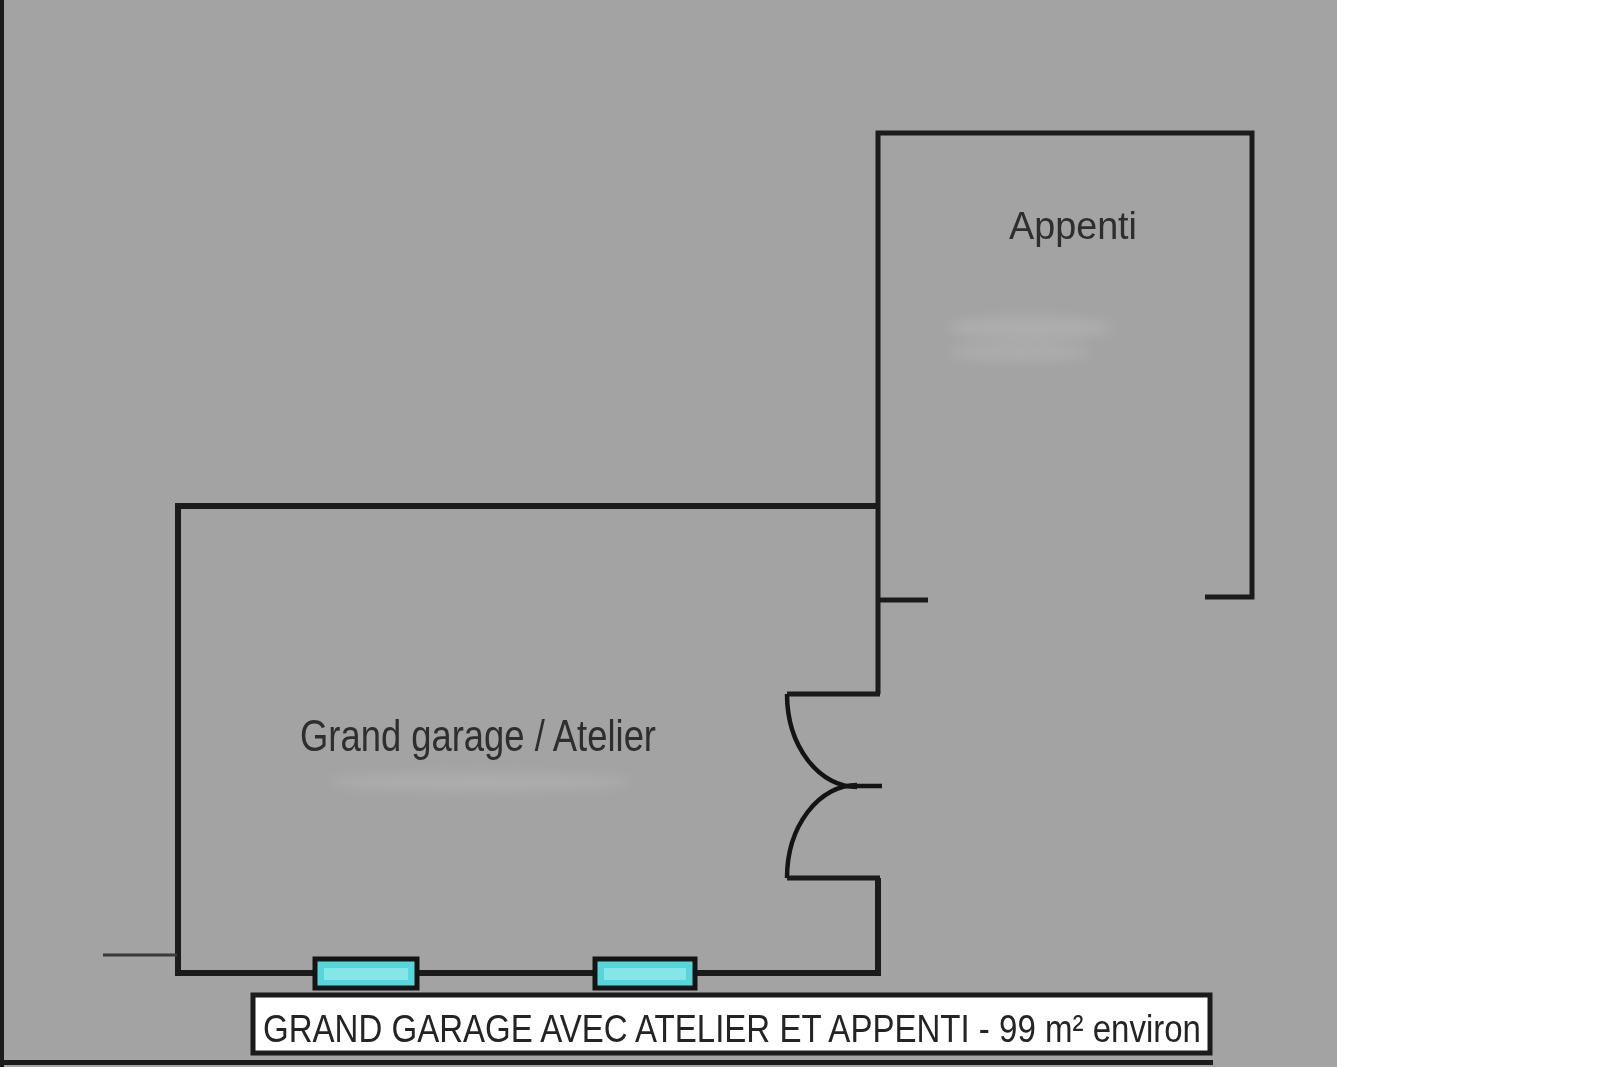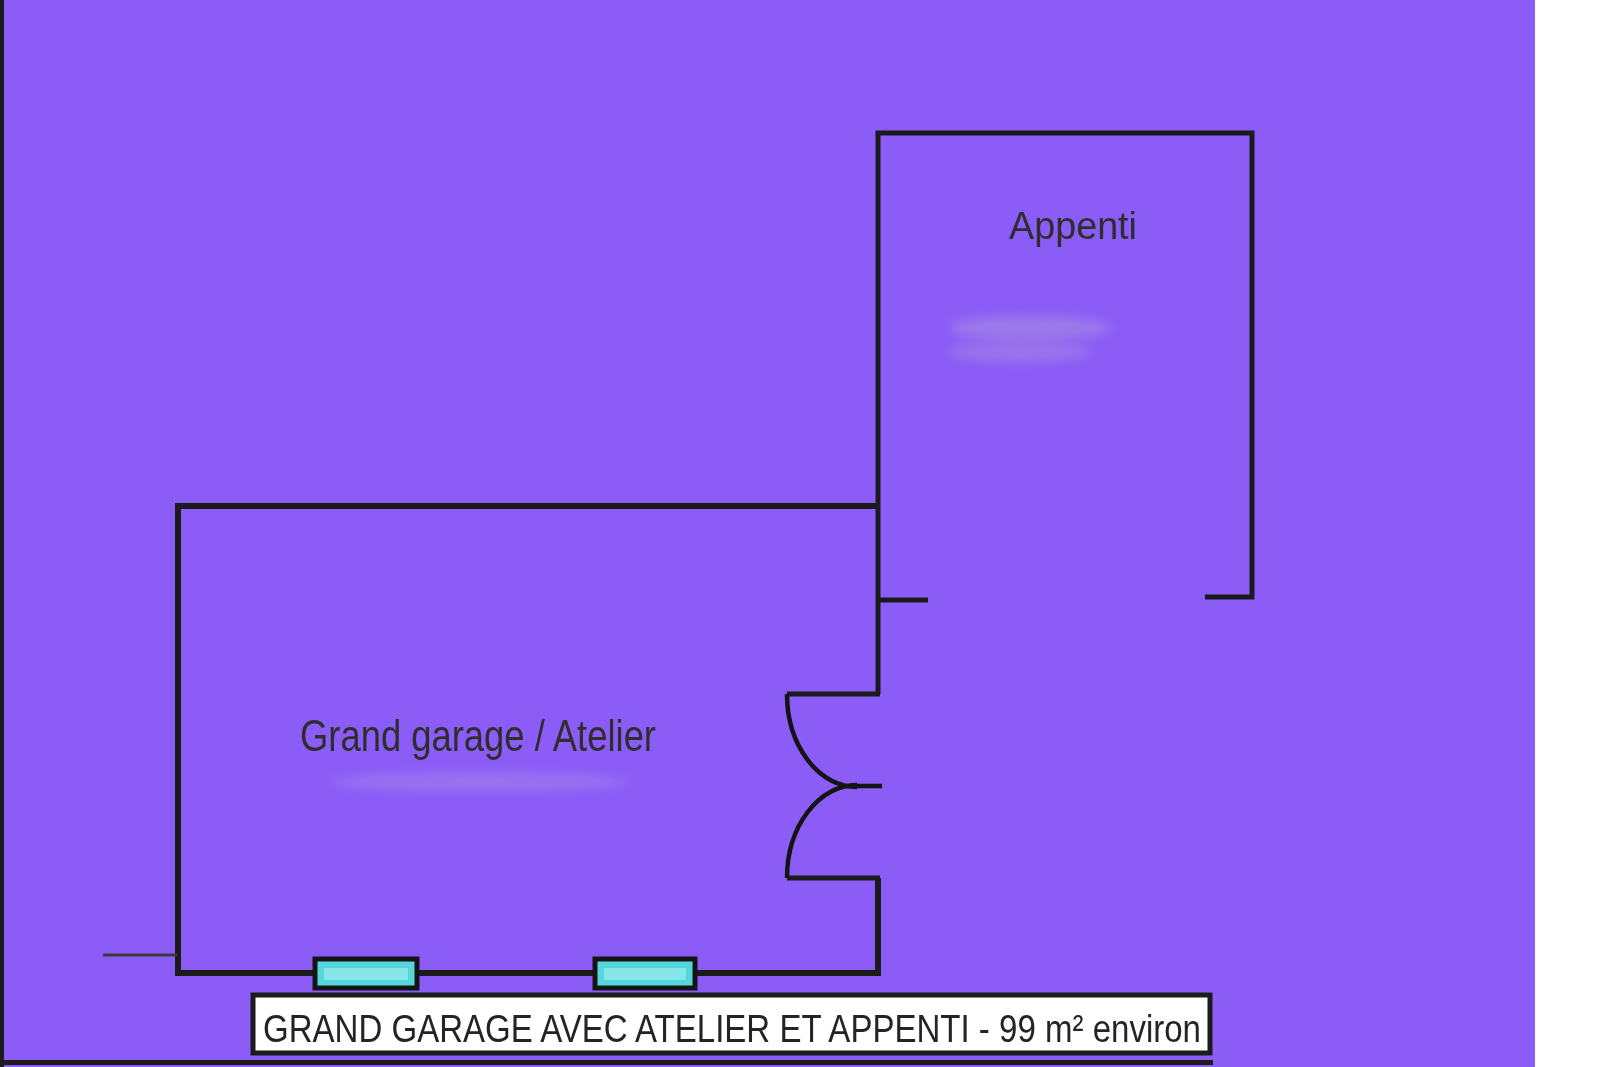--- a/index.html
+++ b/index.html
@@ -6,23 +6,23 @@
     margin: 0;
     padding: 0;
     background: #ffffff;
     width: 1600px;
     height: 1067px;
     overflow: hidden;
     font-family: "Liberation Sans", "DejaVu Sans", sans-serif;
   }
   .plan-wrap {
     position: relative;
-    width: 1535px;
+    width: 1337px;
     height: 1067px;
-    background: #8b5cf6;
+    background: #a3a3a3;
   }
   svg { display: block; }
   .wall {
     fill: none;
     stroke: #1b1b1b;
     stroke-width: 6;
     stroke-linecap: butt;
     stroke-linejoin: miter;
   }
   .wall-thin {

